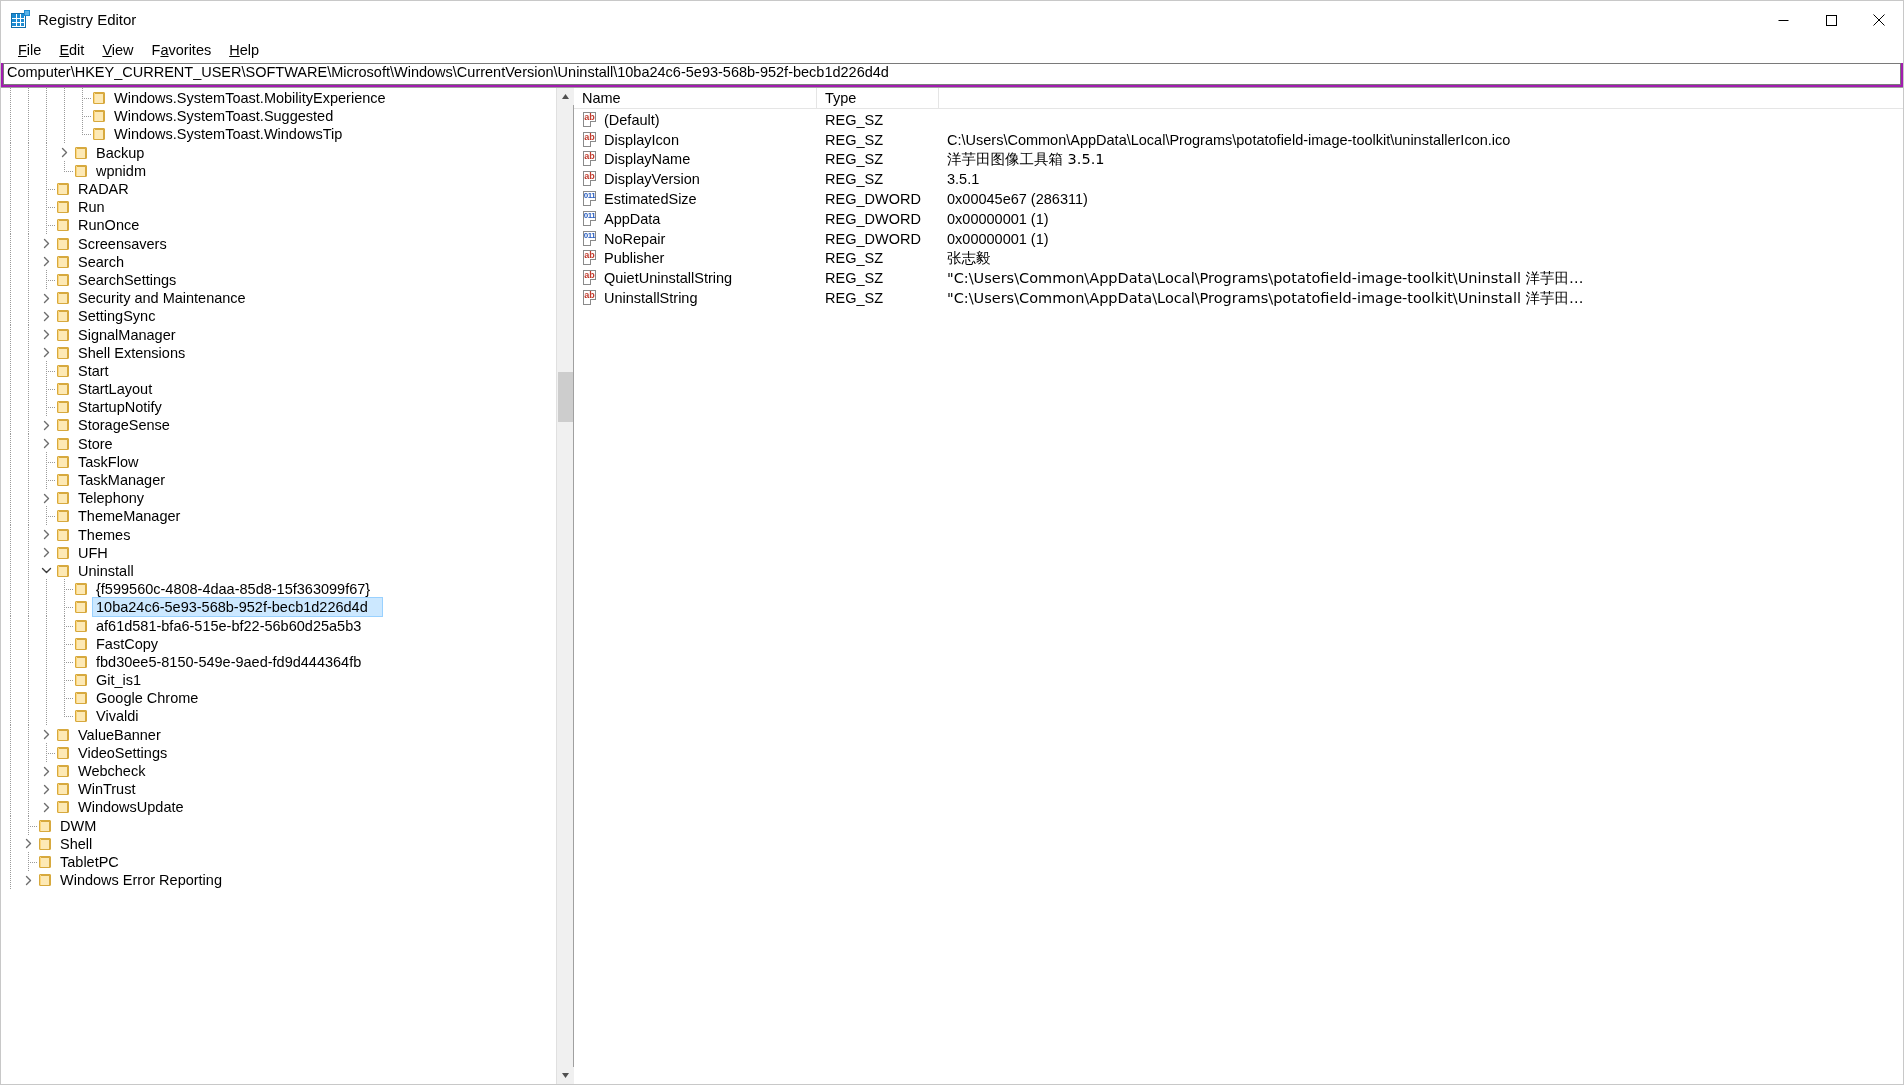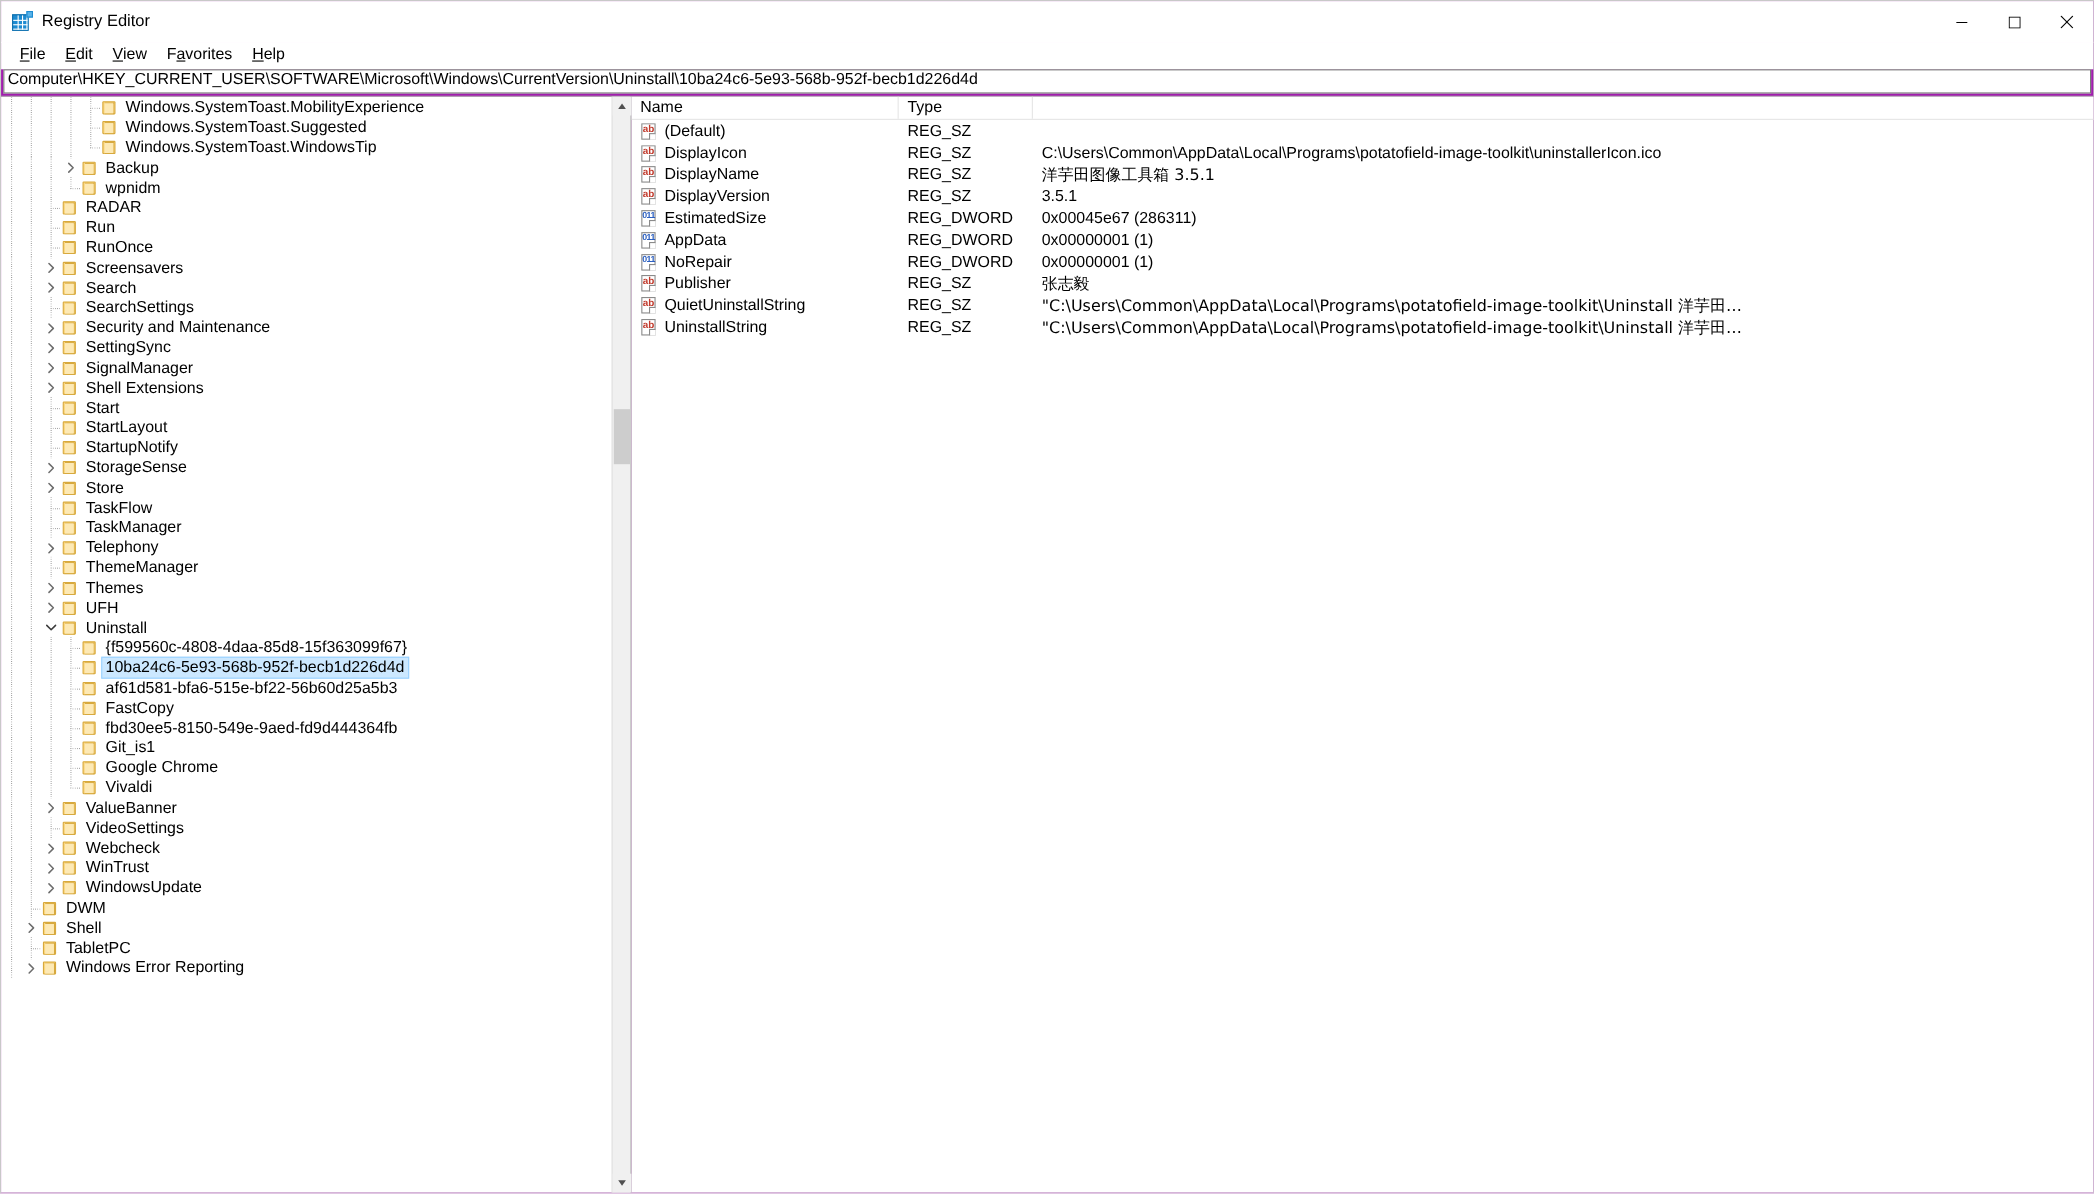--- a/index.html
+++ b/index.html
@@ -129,21 +129,21 @@
     display: flex; align-items: center;
     white-space: nowrap;
     position: relative;
     font-size: 14.5px;
     line-height: 18px;
   }
   .trow .lbl { padding: 0 3px 0 4px; }
   .trow.selected .lbl {
     background: #cce8ff;
     border: 1px solid #99d1ff;
-    padding: 0 3px 0 3px;
+    padding: 0 14px 0 3px;
   }
   .tw { flex: 0 0 auto; height: 18px; position: relative; }
   
   .guide {
     width: 18px; height: 18px; position: relative;
   }
   .guide.v::before {
     content:""; position:absolute; left: 9px; top: -1px;
     width: 1px; height: 20px;
     background-image: linear-gradient(to bottom, #9a9a9a 1px, transparent 1px);

